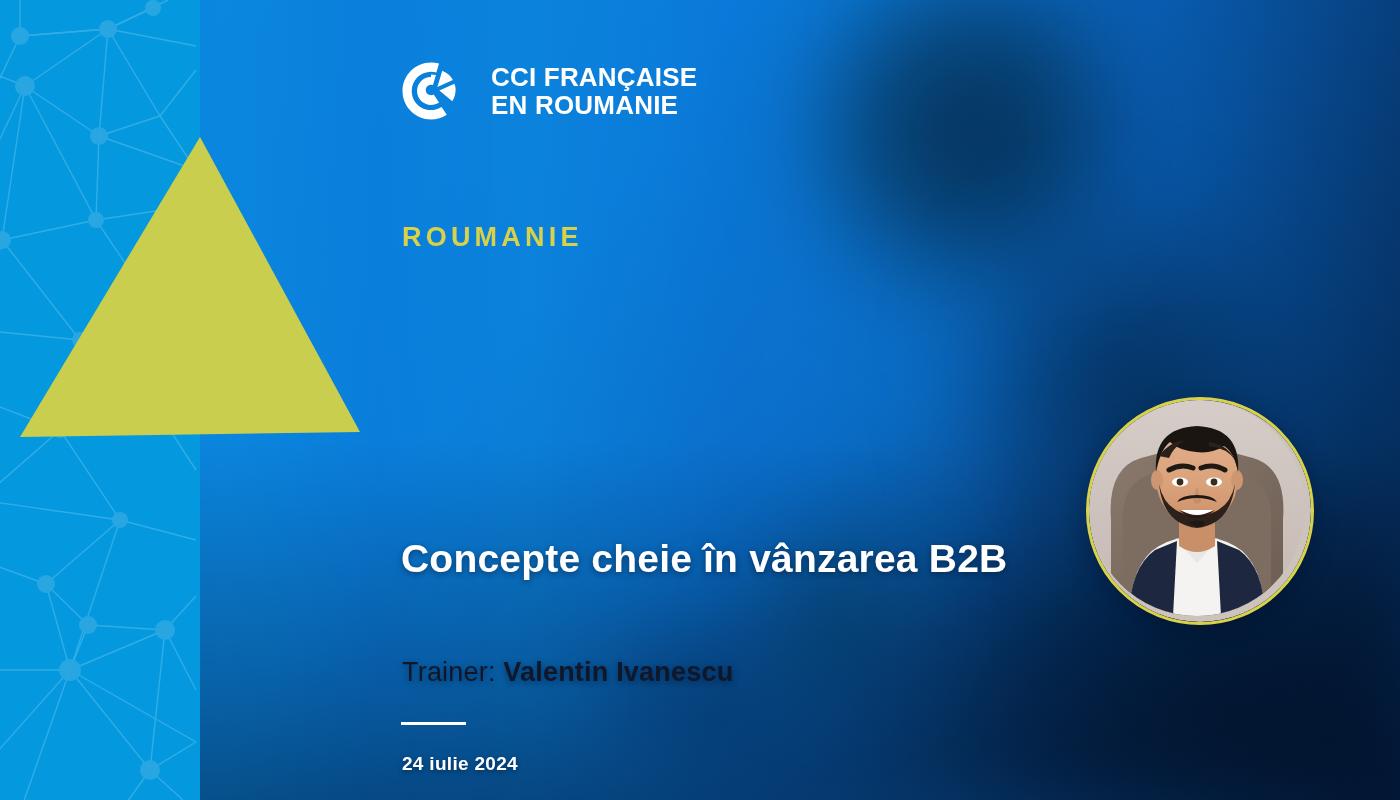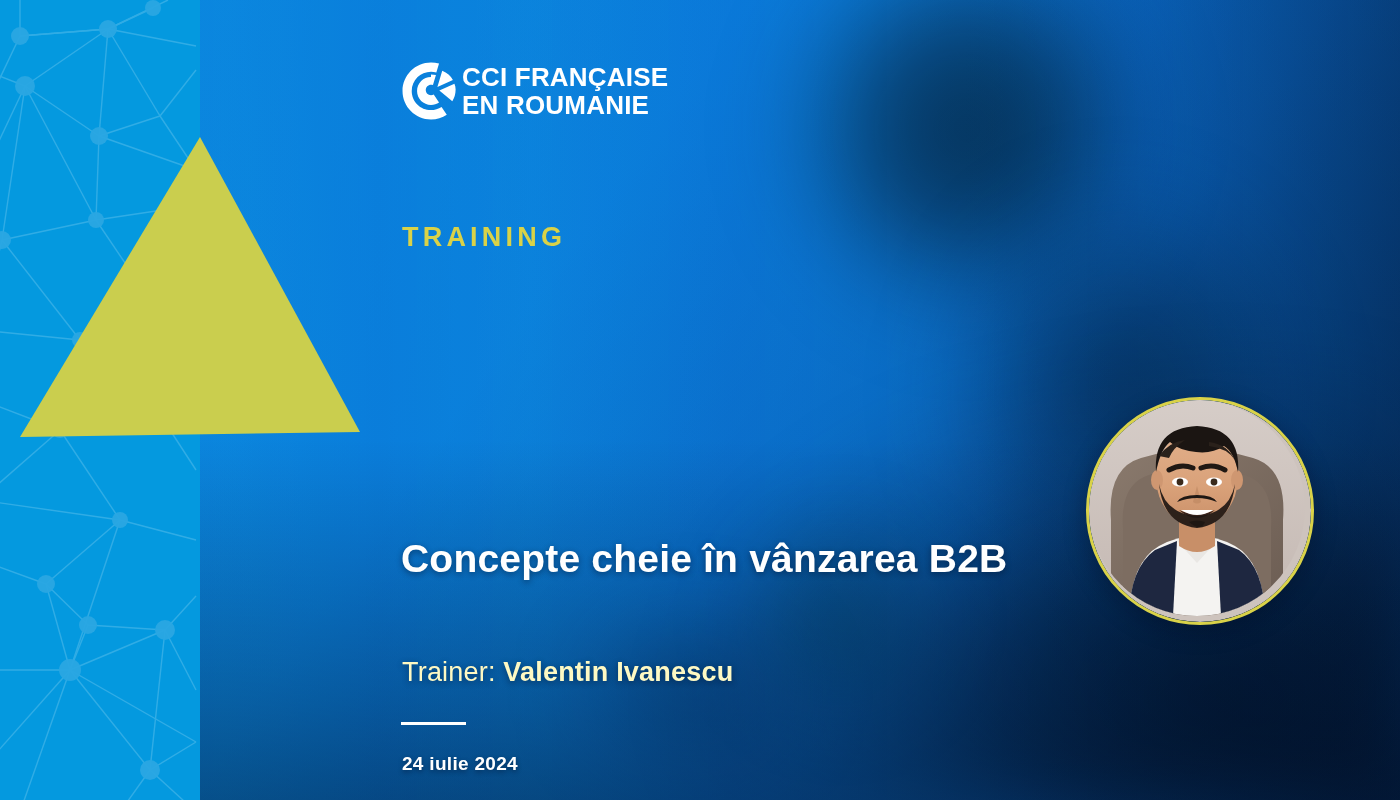--- a/index.html
+++ b/index.html
@@ -122,21 +122,21 @@
     left: 400px; top: 0;
     width: 1000px; height: 800px;
   }
 
   
   .logo {
     position: absolute;
     left: 0; top: 60px;
     display: flex;
     align-items: center;
-    gap: 0;
+    gap: 29px;
   }
   .logo-mark { width: 62px; height: 62px; flex: none; }
   .logo-text {
     color: #ffffff;
     font-weight: 700;
     font-size: 26px;
     line-height: 1.08;
     letter-spacing: 0.2px;
     white-space: pre-line;
   }
@@ -174,21 +174,21 @@
     font-size: 39px;
     font-weight: 700;
     letter-spacing: 0.2px;
     text-shadow: 0 2px 6px rgba(0,10,30,0.45);
   }
 
   
   .trainer {
     position: absolute;
     left: 2px; top: 657px;
-    color: #fef9c3;
+    color: #0f172a;
     font-size: 27px;
     font-weight: 400;
     letter-spacing: 0.2px;
     text-shadow: 0 2px 6px rgba(0,10,30,0.45);
   }
   .trainer b { font-weight: 700; }
 
   
   .rule {
     position: absolute;
@@ -332,21 +332,21 @@
       <svg class="logo-mark" viewBox="0 0 64 64">
         <path fill="#ffffff" d="M32 2.6C15.8 2.6 2.6 15.8 2.6 32S15.8 61.4 32 61.4c6.0 0 11.6-1.8 16.3-4.9l-5.4-8.1c-3.2 2.1-7.0 3.3-11 3.3-11.0 0-19.8-8.9-19.8-19.8S21.0 12.2 32 12.2c1.9 0 3.8 0.3 5.5 0.8l2.8-9.3C37.6 3.0 34.8 2.6 32 2.6z"></path>
         <path fill="#ffffff" d="M32 17.6c-7.9 0-14.4 6.4-14.4 14.4S24.1 46.4 32 46.4c3.1 0 6.0-1.0 8.3-2.6l-5.5-8.3c-0.8 0.5-1.8 0.8-2.8 0.8-3.0 0-5.4-2.4-5.4-5.4s2.4-5.4 5.4-5.4c0.7 0 1.4 0.1 2.0 0.4l3.1-10.3c-1.6-0.4-3.3-0.6-5.1-0.6z"></path>
         <path fill="#ffffff" d="M43.6 11.2l-5.0 16.6 16.0-7.2c-2.3-4.1-6.0-7.4-11.0-9.4z"></path>
         <path fill="#ffffff" d="M56.2 24.4l-15.6 7.0 13.4 11.1c2.2-3.5 3.4-7.7 3.4-12.1 0-2.1-0.4-4.1-1.2-6.0z"></path>
       </svg>
       <div class="logo-text">CCI FRANÇAISE
 EN ROUMANIE</div>
     </div>
 
-    <div class="eyebrow">TRAINING</div>
+    <div class="eyebrow">ROUMANIE</div>
 
 
     <div class="subtitle">Concepte cheie în vânzarea B2B</div>
 
     <div class="trainer">
       <span>Trainer:</span>
       <b>Valentin Ivanescu</b>
     </div>
 
     <div class="rule"></div>

